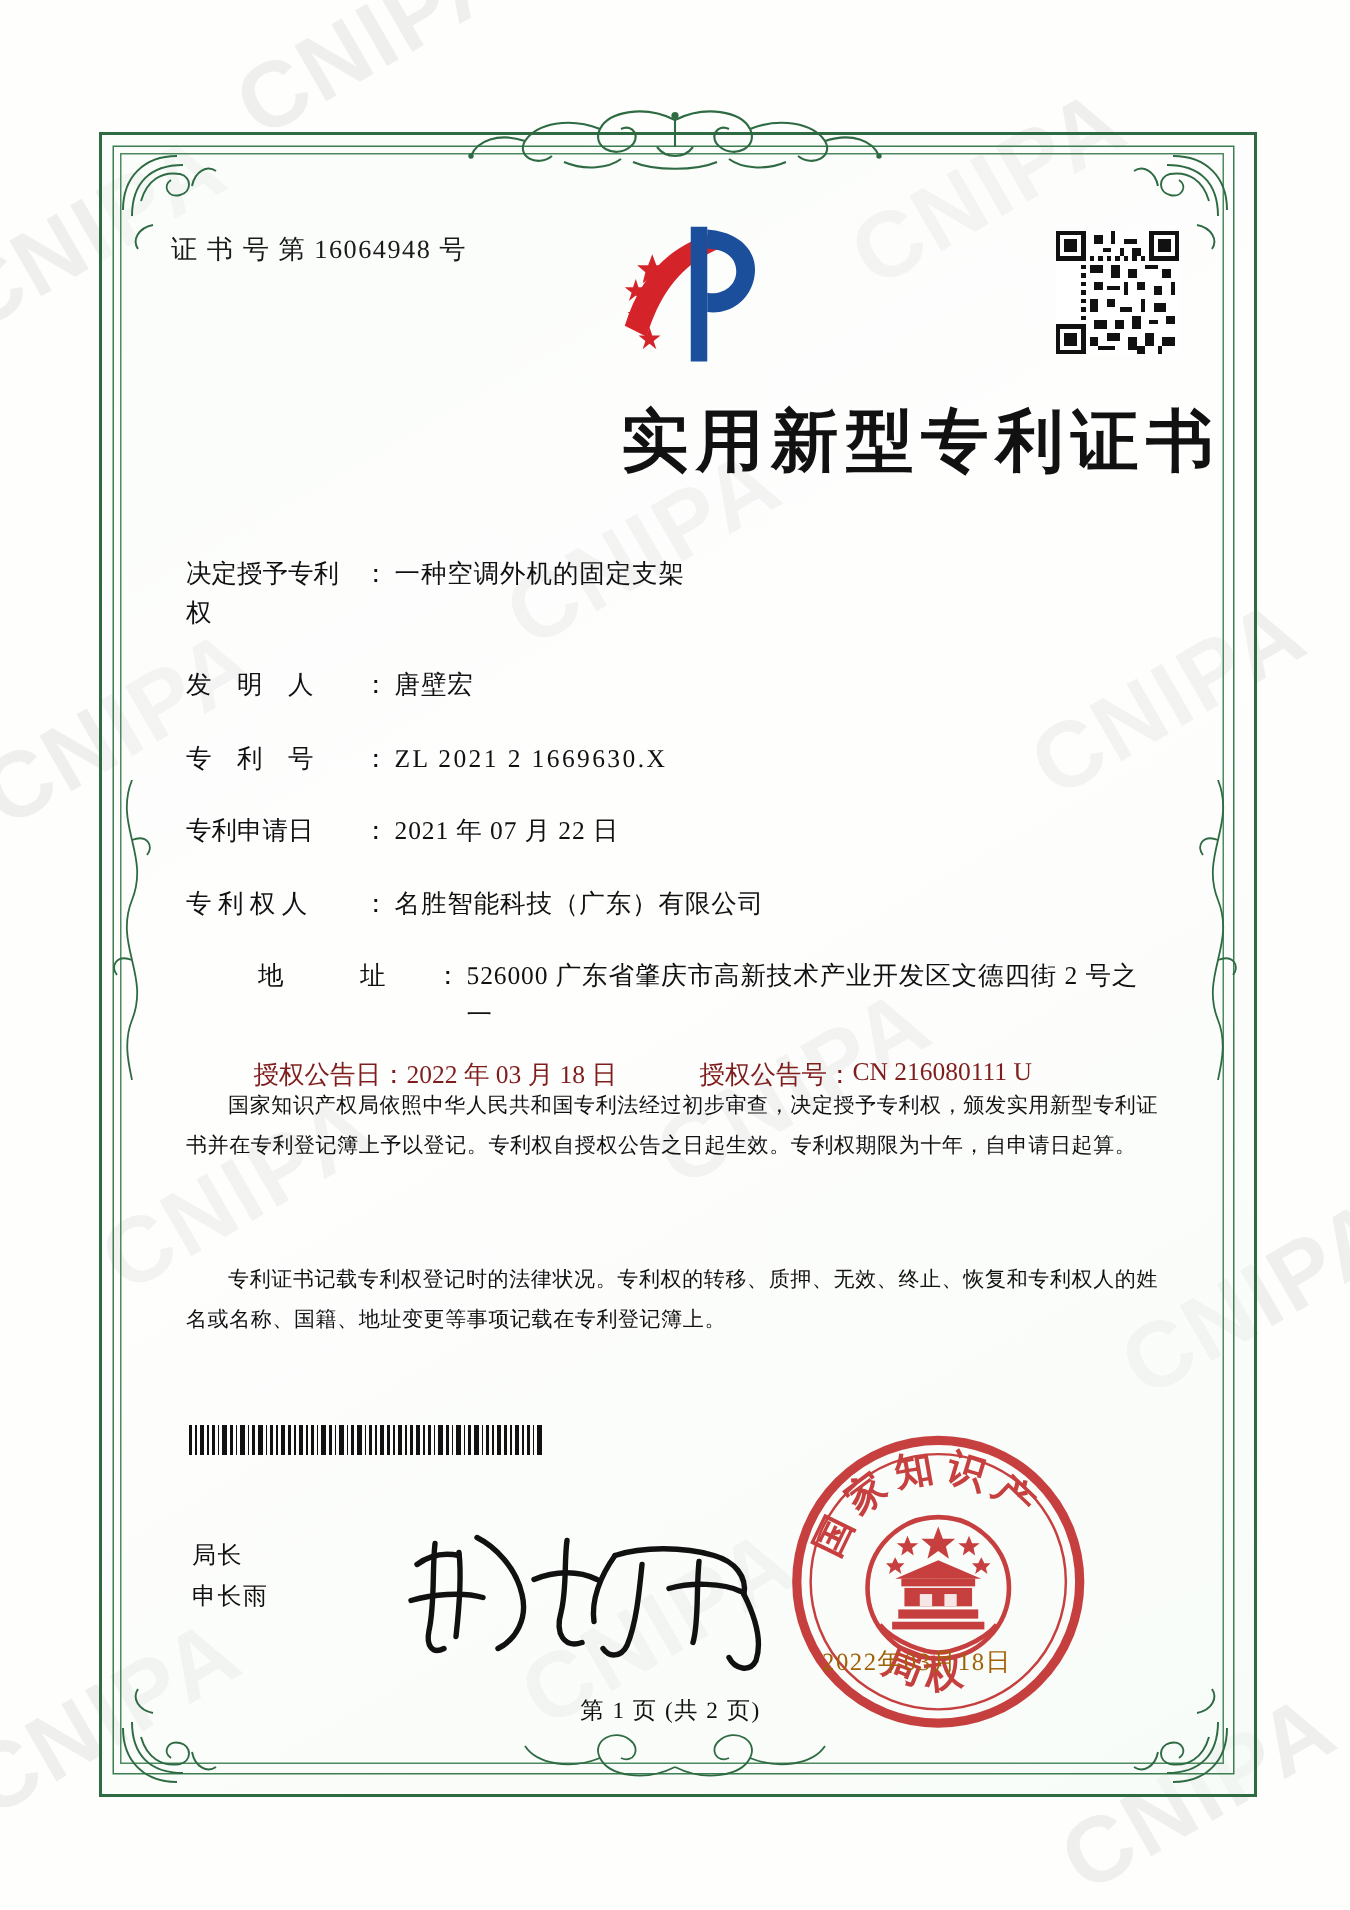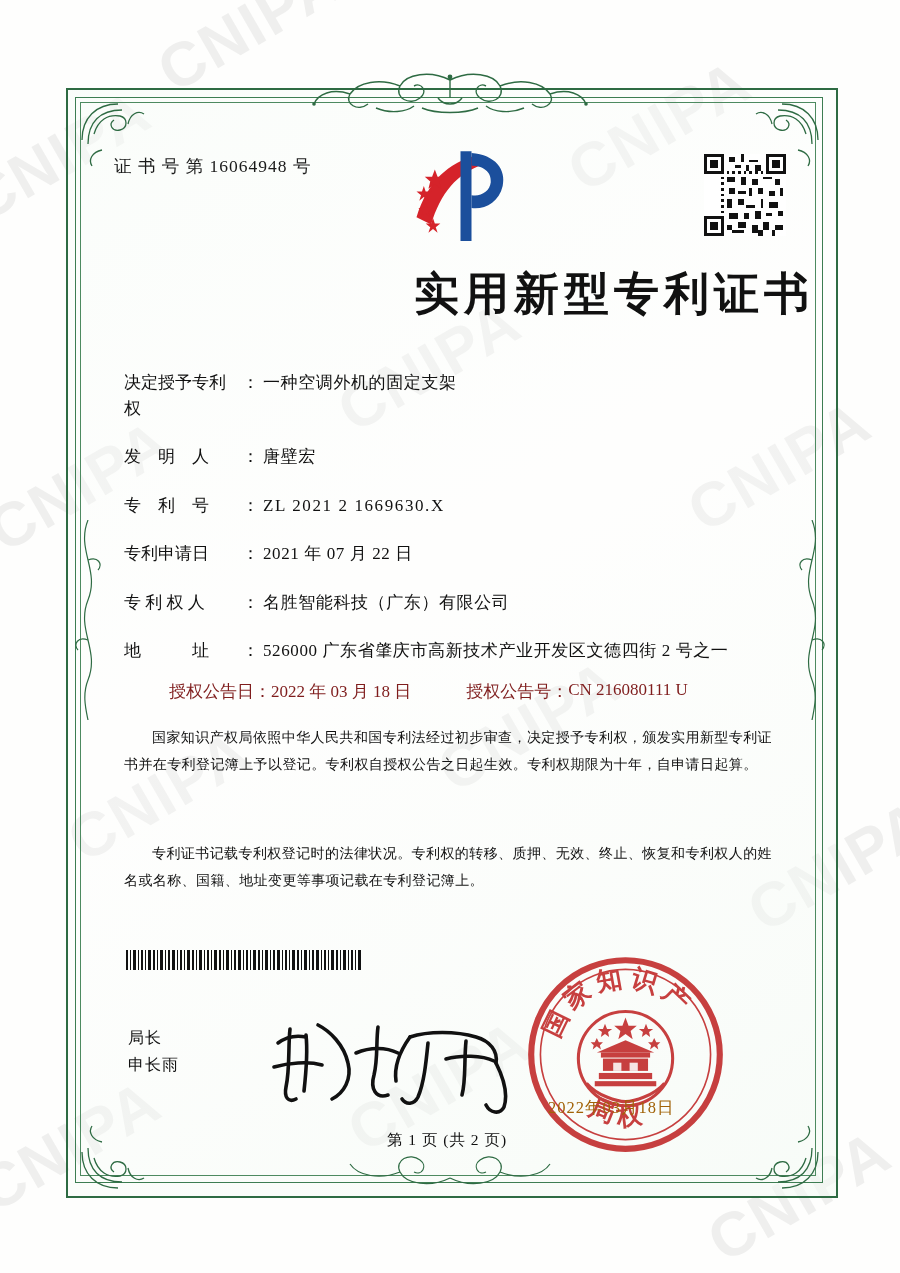--- a/index.html
+++ b/index.html
@@ -465,21 +465,21 @@
       <div class="field-row">
         <span class="field-label">专利申请日</span>
         <span class="field-colon">：</span>
         <span class="field-value">2021 年 07 月 22 日</span>
       </div>
       <div class="field-row">
         <span class="field-label">专 利 权 人</span>
         <span class="field-colon">：</span>
         <span class="field-value">名胜智能科技（广东）有限公司</span>
       </div>
-      <div class="field-row" style="margin-bottom:16px;">
+      <div class="field-row" style="margin-bottom:16px;margin-left:48px;">
         <span class="field-label">地　　　址</span>
         <span class="field-colon">：</span>
         <span class="field-value" style="max-width:505px">526000 广东省肇庆市高新技术产业开发区文德四街 2 号之一</span>
       </div>
 
       <div class="dual-row">
         <span class="dual-left">
           <span class="dual-label">授权公告日</span>
           <span>：</span>
           <span>2022 年 03 月 18 日</span>

